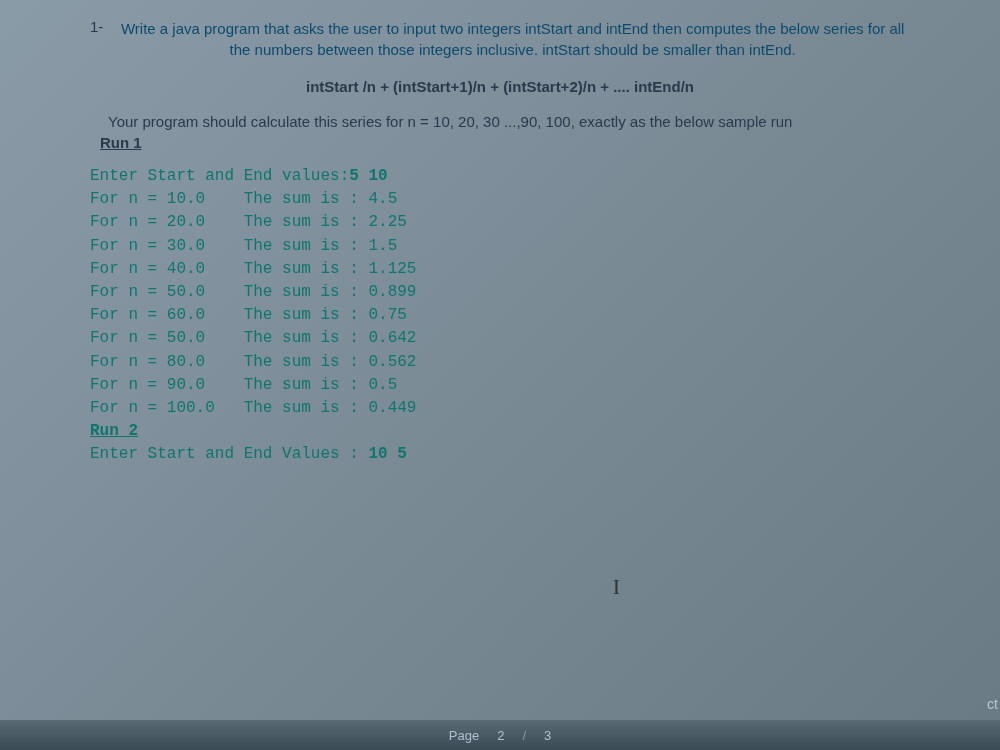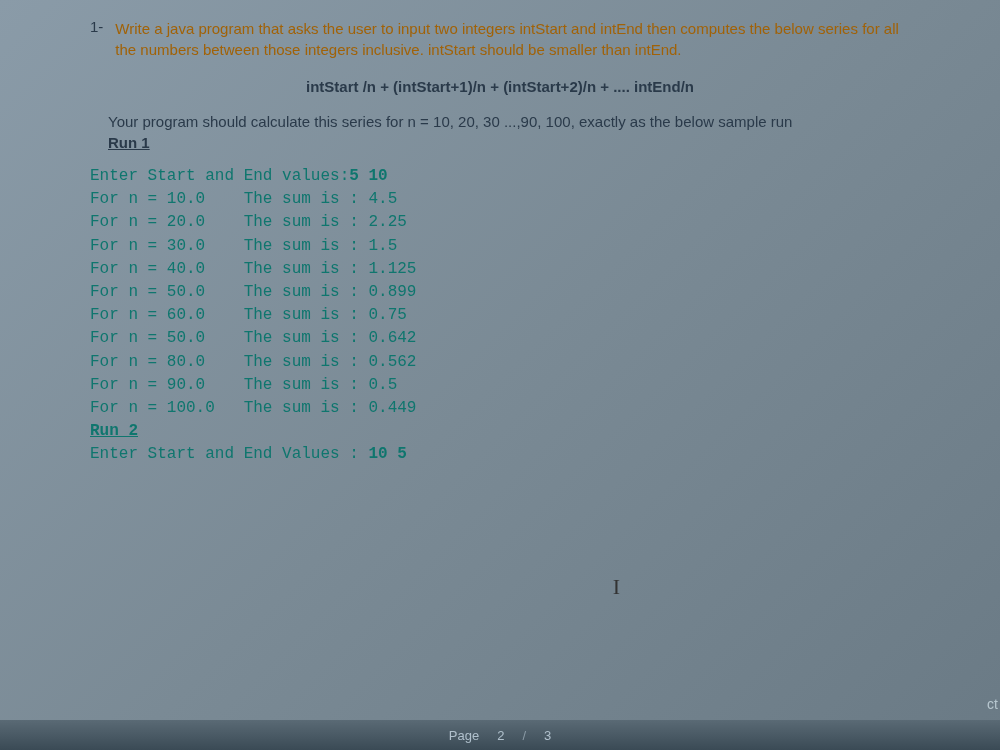--- a/index.html
+++ b/index.html
@@ -23,43 +23,44 @@
     .question-header {
       display: flex;
       gap: 12px;
       margin-bottom: 8px;
     }
     .question-number {
       color: #2a3a4a;
       font-size: 15px;
     }
     .question-text {
-      color: #a16207;
+      color: #0c4a6e;
       font-size: 15px;
       line-height: 1.4;
+      text-align: center;
     }
     .formula {
       text-align: center;
       color: #2a3a4a;
       font-size: 15px;
       font-weight: bold;
       margin: 18px 0;
     }
     .instruction {
       color: #2a3a4a;
       font-size: 15px;
       margin-bottom: 4px;
       margin-left: 18px;
     }
     .run-label {
       color: #2a3a4a;
       font-size: 15px;
       text-decoration: underline;
       font-weight: bold;
-      margin-left: 18px;
+      margin-left: 10px;
       margin-bottom: 14px;
       display: inline-block;
     }
     .console {
       font-family: 'Courier New', monospace;
       font-size: 16px;
       color: #0f766e;
       line-height: 1.45;
       margin-left: 0;
     }

